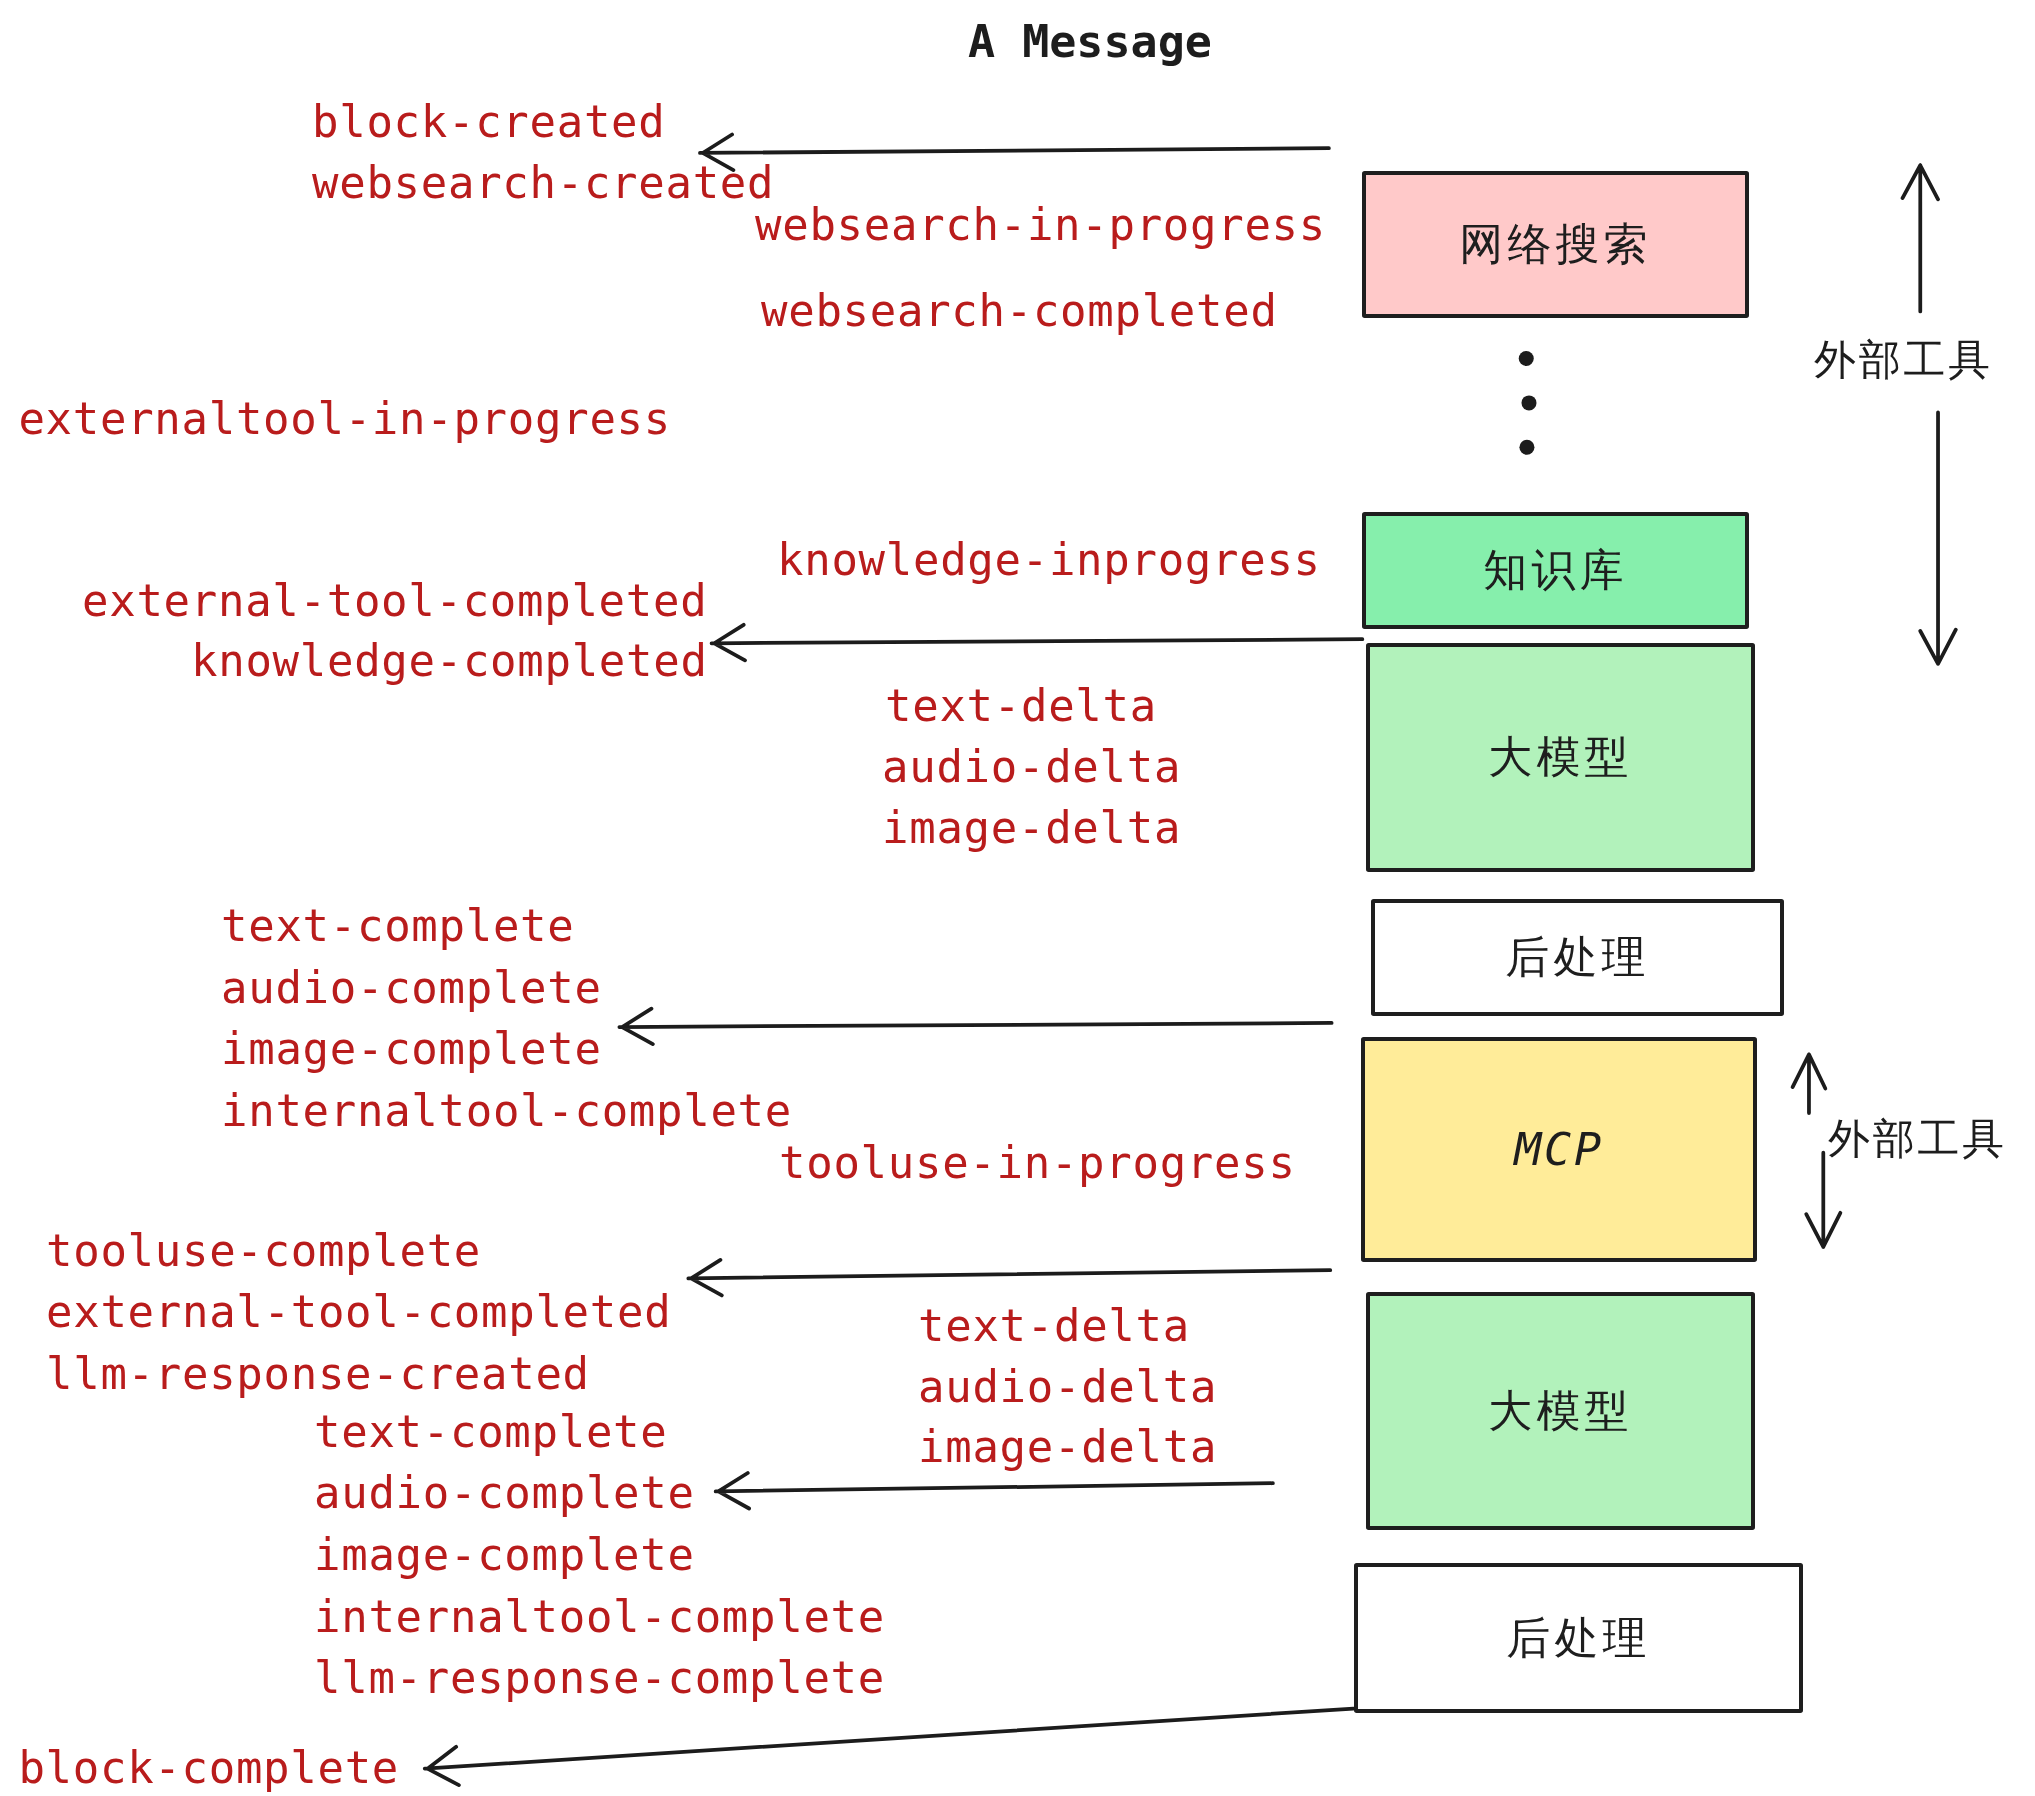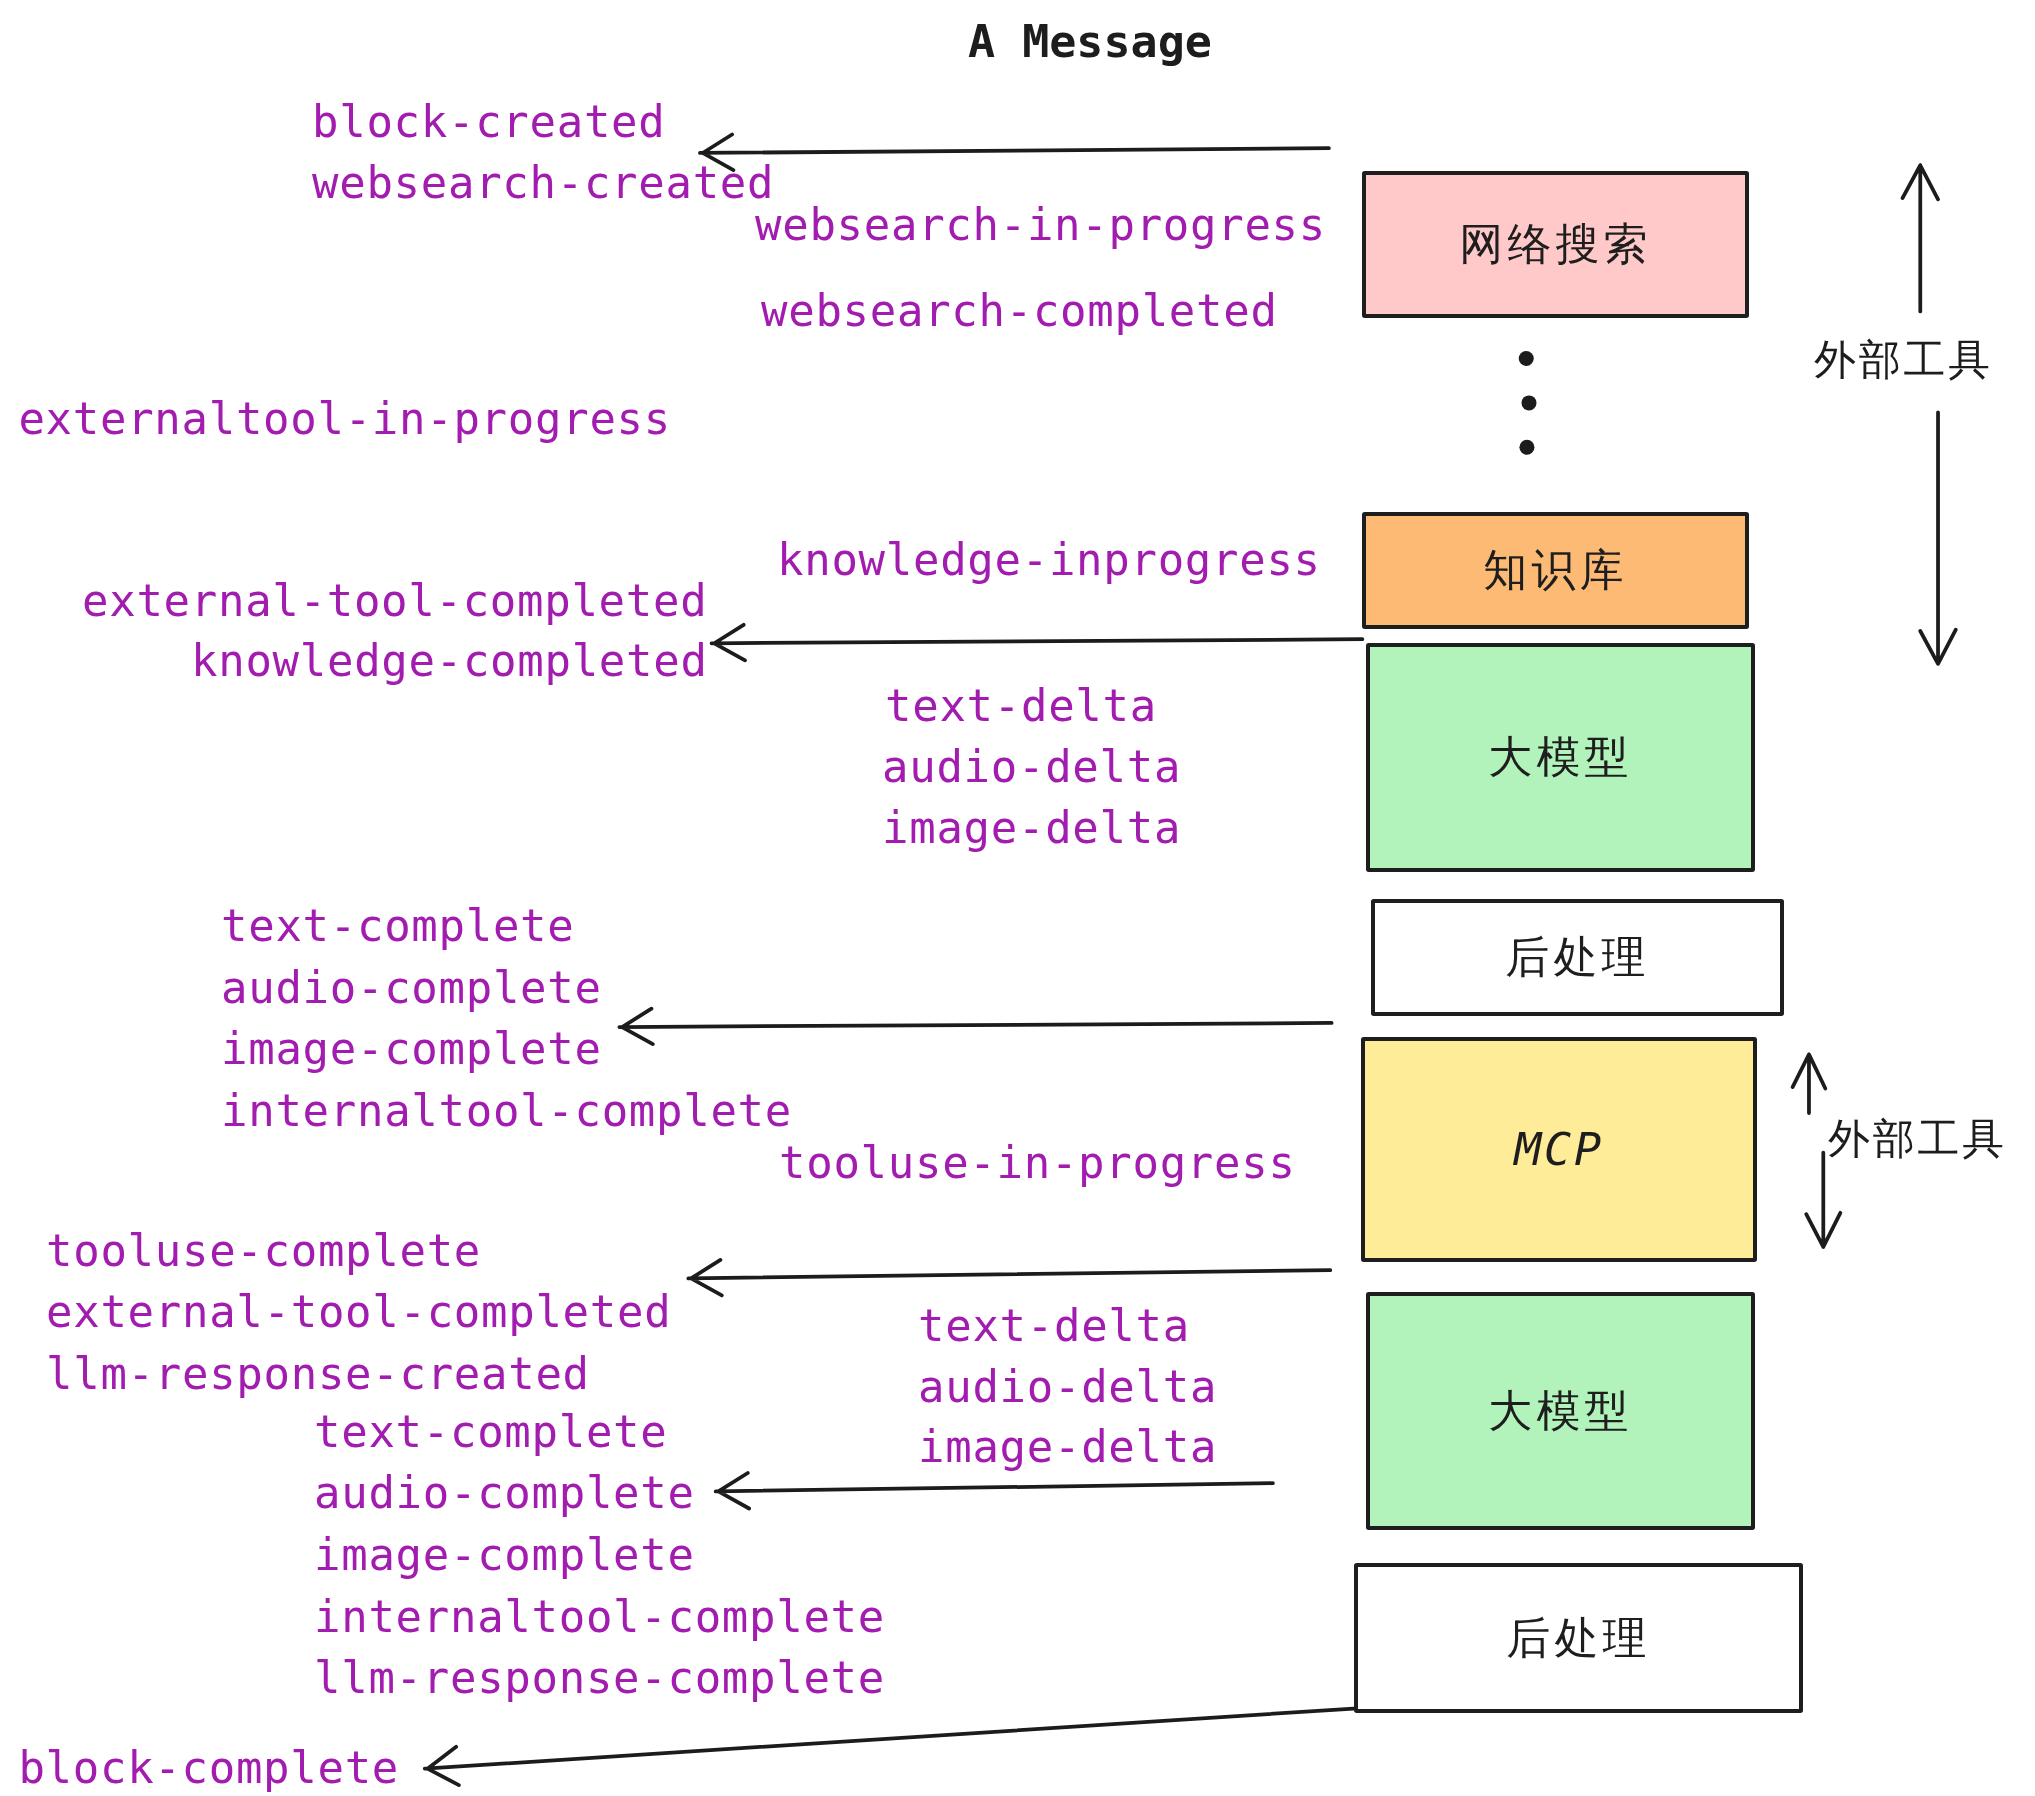--- a/index.html
+++ b/index.html
@@ -1,20 +1,20 @@
 <!DOCTYPE html>
 <html style="font-size:11px"><head>
 <meta charset="utf-8">
 <style>
   html,body{margin:0;padding:0;background:#ffffff;}
   .canvas{position:relative;width:2035px;height:1796px;background:#ffffff;overflow:hidden;
           font-family:"DejaVu Sans Mono", monospace;}
   .title{position:absolute;font:600 45px/52px "DejaVu Sans Mono", monospace;color:#1d1d1d;
          white-space:nowrap;letter-spacing:0px;}
-  .ev{position:absolute;font:44px/51px "DejaVu Sans Mono", monospace;color:#a21caf;white-space:nowrap;
+  .ev{position:absolute;font:44px/51px "DejaVu Sans Mono", monospace;color:#b91c1c;white-space:nowrap;
       letter-spacing:0.7px;}
   .node{position:absolute;border:4.1px solid #1e1e1e;border-radius:2.7px;box-sizing:border-box;
         display:flex;align-items:center;justify-content:center;background:#fff;}
   .node .lbl{font-family:"DejaVu Sans", "Liberation Sans", sans-serif;font-size:44px;
              letter-spacing:4.1px;color:#1e1e1e;white-space:nowrap;}
   .node .lbl.mono{font-family:"DejaVu Sans Mono", monospace;font-size:45px;letter-spacing:2.7px;font-style:italic;}
   .cn{position:absolute;font-family:Liberation Serif, serif;font-size:42px;
       color:#1d1d1d;white-space:nowrap;letter-spacing:2.7px;}
   svg.overlay{position:absolute;left:0;top:0;pointer-events:none;}
   svg .ln{stroke:#1c1c1c;stroke-width:5.5;fill:none;stroke-linecap:round;stroke-linejoin:round;}
@@ -52,21 +52,21 @@
   <div class="ev" style="left:314px;top:1406px;">text-complete</div>
   <div class="ev" style="left:314px;top:1467px;">audio-complete</div>
   <div class="ev" style="left:314px;top:1529px;">image-complete</div>
   <div class="ev" style="left:314px;top:1591px;">internaltool-complete</div>
   <div class="ev" style="left:314px;top:1652px;">llm-response-complete</div>
   <div class="ev" style="left:18.4px;top:1742px;">block-complete</div>
 
   <div class="node" style="left: 1362px; top: 171px; width: 387px; height: 147px; background-color: rgb(255, 201, 201);">
     <span class="lbl">网络搜索</span>
   </div>
-  <div class="node" style="left: 1362px; top: 512px; width: 387px; height: 117px; background-color: #fdba74;">
+  <div class="node" style="left: 1362px; top: 512px; width: 387px; height: 117px; background-color: #86efac;">
     <span class="lbl">知识库</span>
   </div>
   <div class="node" style="left: 1366px; top: 643px; width: 389px; height: 229px; background-color: rgb(178, 242, 187);">
     <span class="lbl">大模型</span>
   </div>
   <div class="node" style="left: 1371px; top: 899px; width: 413px; height: 117px; background-color: rgb(255, 255, 255);">
     <span class="lbl">后处理</span>
   </div>
   <div class="node" style="left: 1361px; top: 1037px; width: 396px; height: 225px; background-color: rgb(255, 236, 153);">
     <span class="lbl mono">MCP</span>

